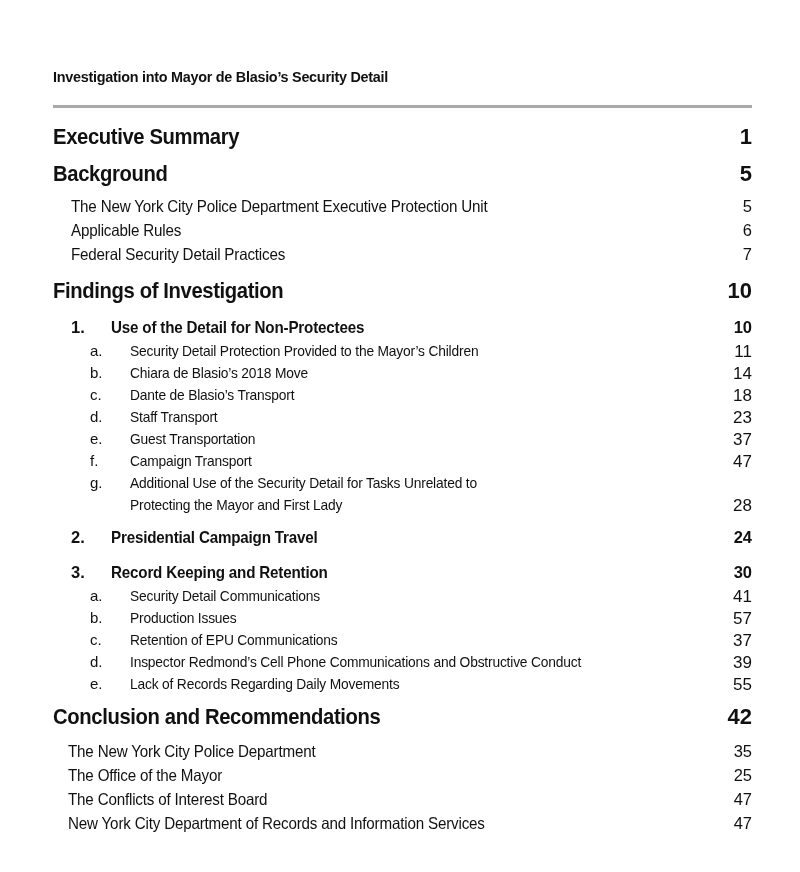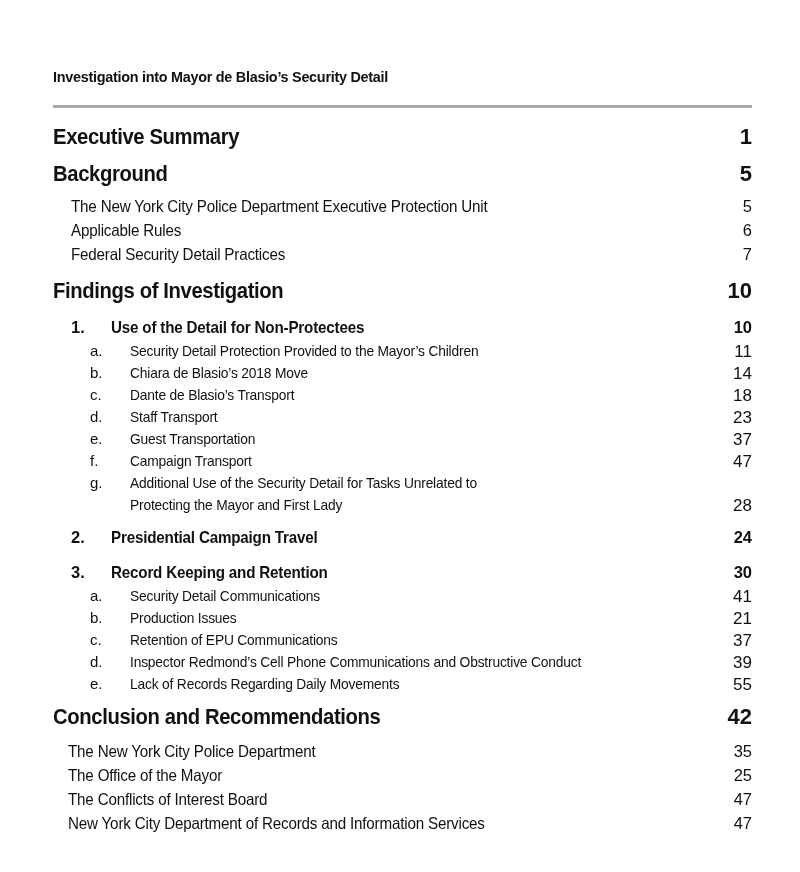--- a/index.html
+++ b/index.html
@@ -119,21 +119,21 @@
     <span class="page-num">30</span>
   </div>
   <div class="row sub" style="top:575px;">
     <span class="marker">a.</span>
     <span class="title">Security Detail Communications</span>
     <span class="page-num">41</span>
   </div>
   <div class="row sub" style="top:597px;">
     <span class="marker">b.</span>
     <span class="title">Production Issues</span>
-    <span class="page-num">21</span>
+    <span class="page-num">57</span>
   </div>
   <div class="row sub" style="top:619px;">
     <span class="marker">c.</span>
     <span class="title">Retention of EPU Communications</span>
     <span class="page-num">37</span>
   </div>
   <div class="row sub" style="top:641px;">
     <span class="marker">d.</span>
     <span class="title">Inspector Redmond’s Cell Phone Communications and Obstructive Conduct</span>
     <span class="page-num">39</span>

